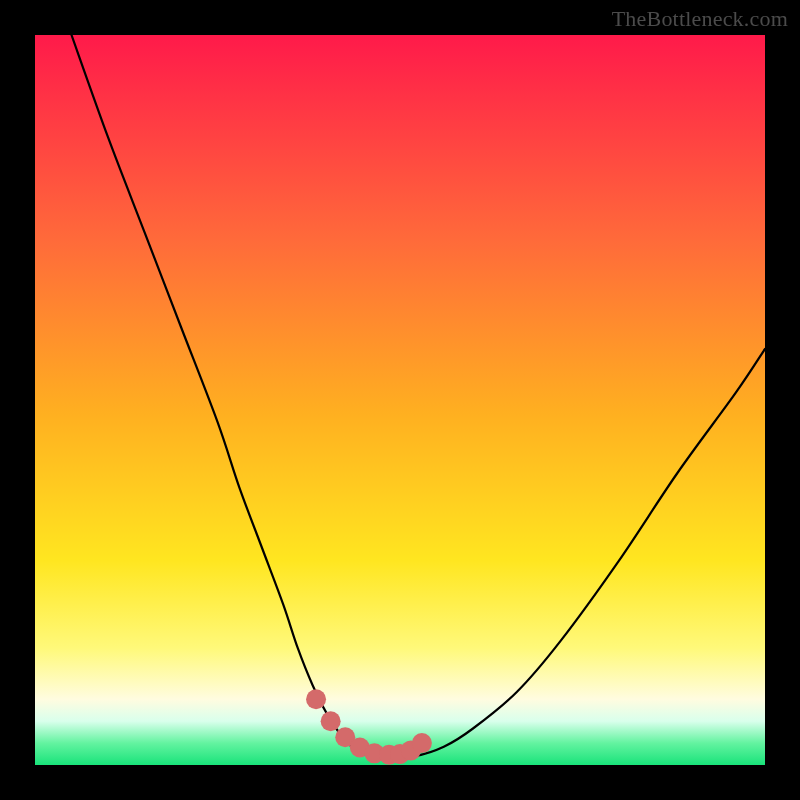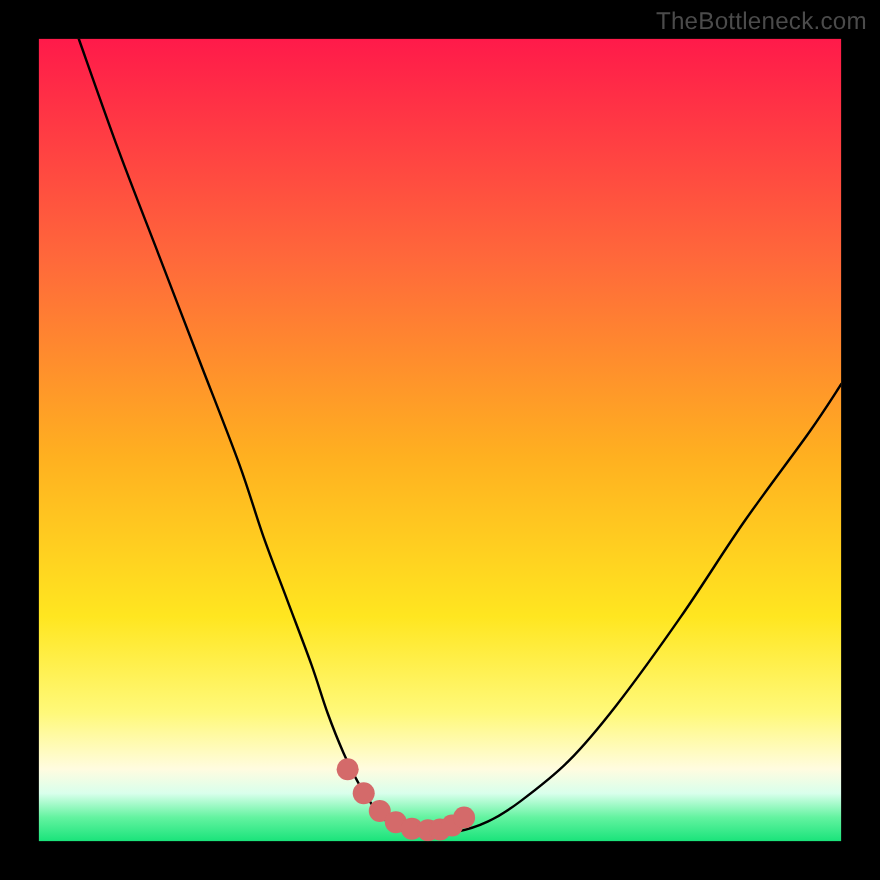--- a/index.html
+++ b/index.html
@@ -32,20 +32,21 @@
     inset: 0;
   }
   .watermark {
     position: absolute;
     top: 6px;
     right: 12px;
     color: #4b4b4b;
     font-size: 22px;
     font-weight: 500;
     letter-spacing: 0.2px;
+    font-family: Liberation Serif, serif;
   }
   svg.curves {
     position: absolute;
     inset: 0;
   }
 </style>
 </head>
 <body>
 
 <div class="frame">

